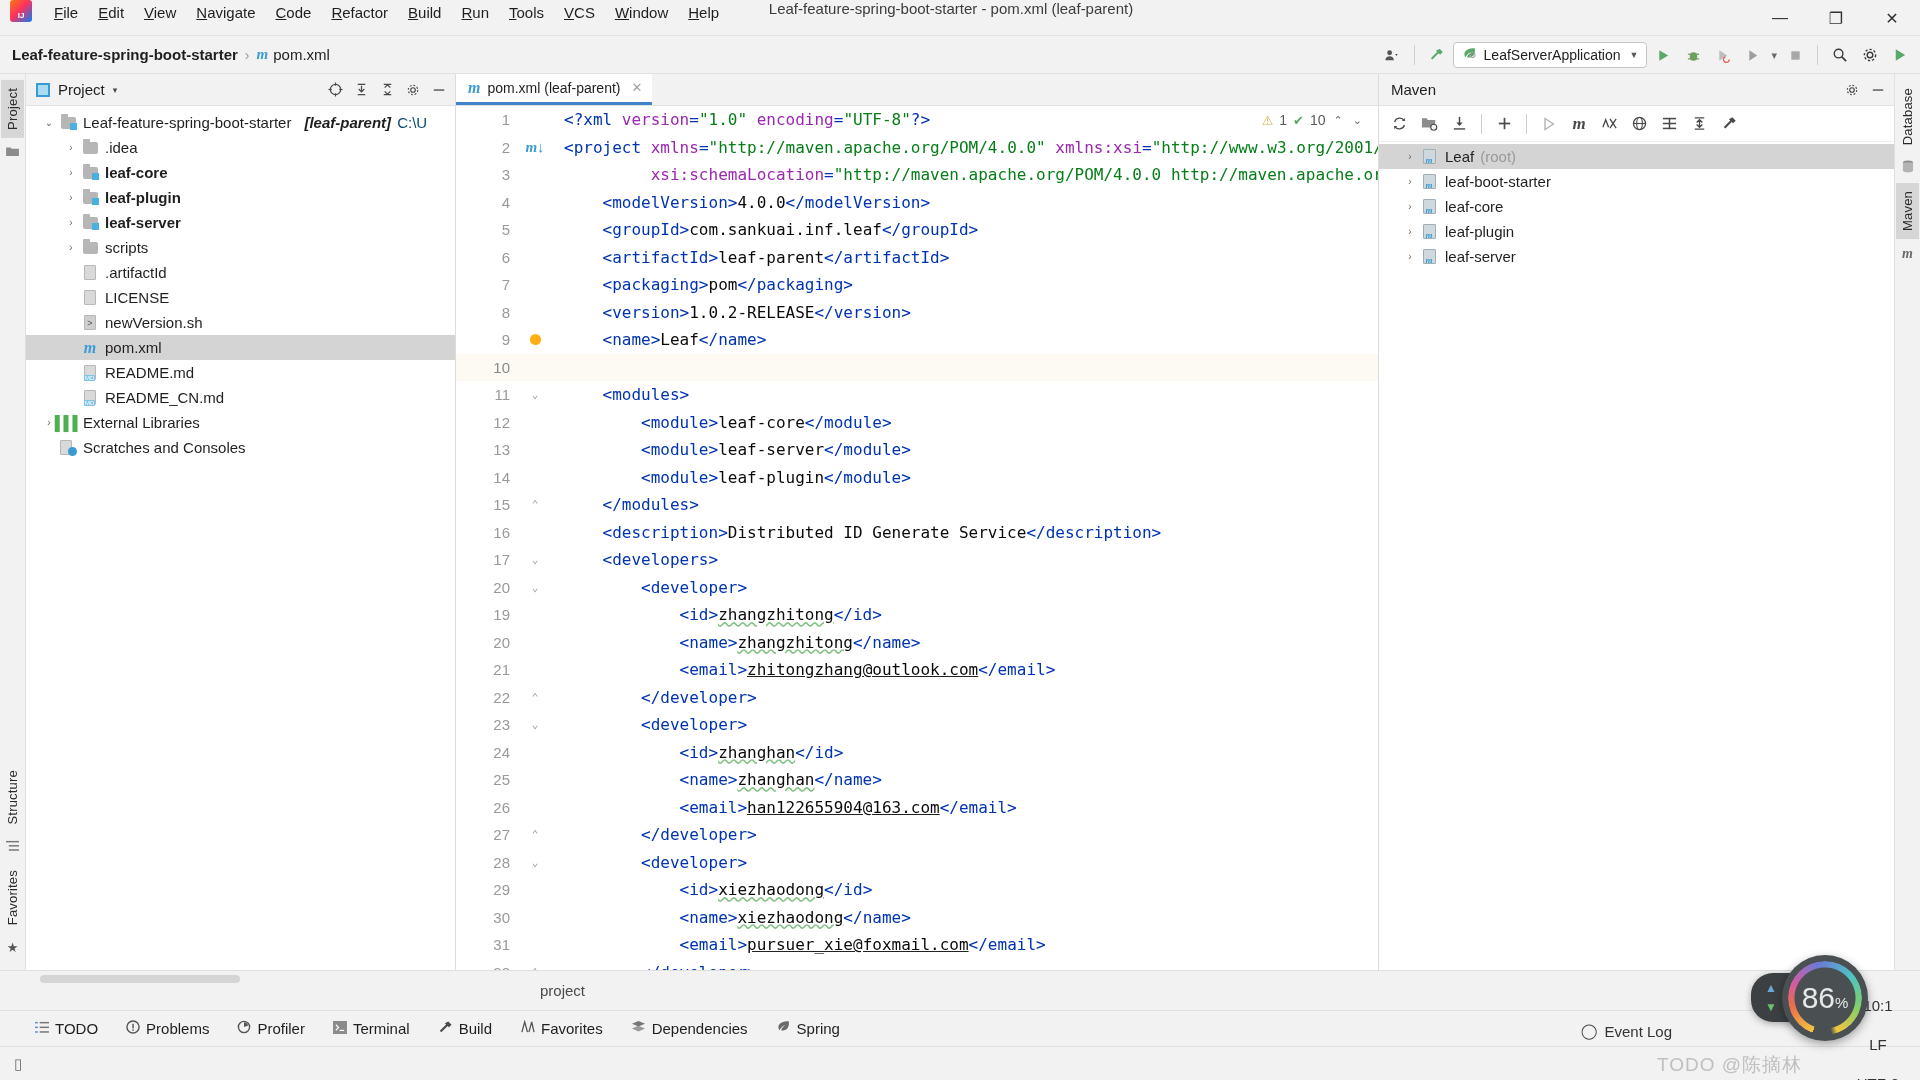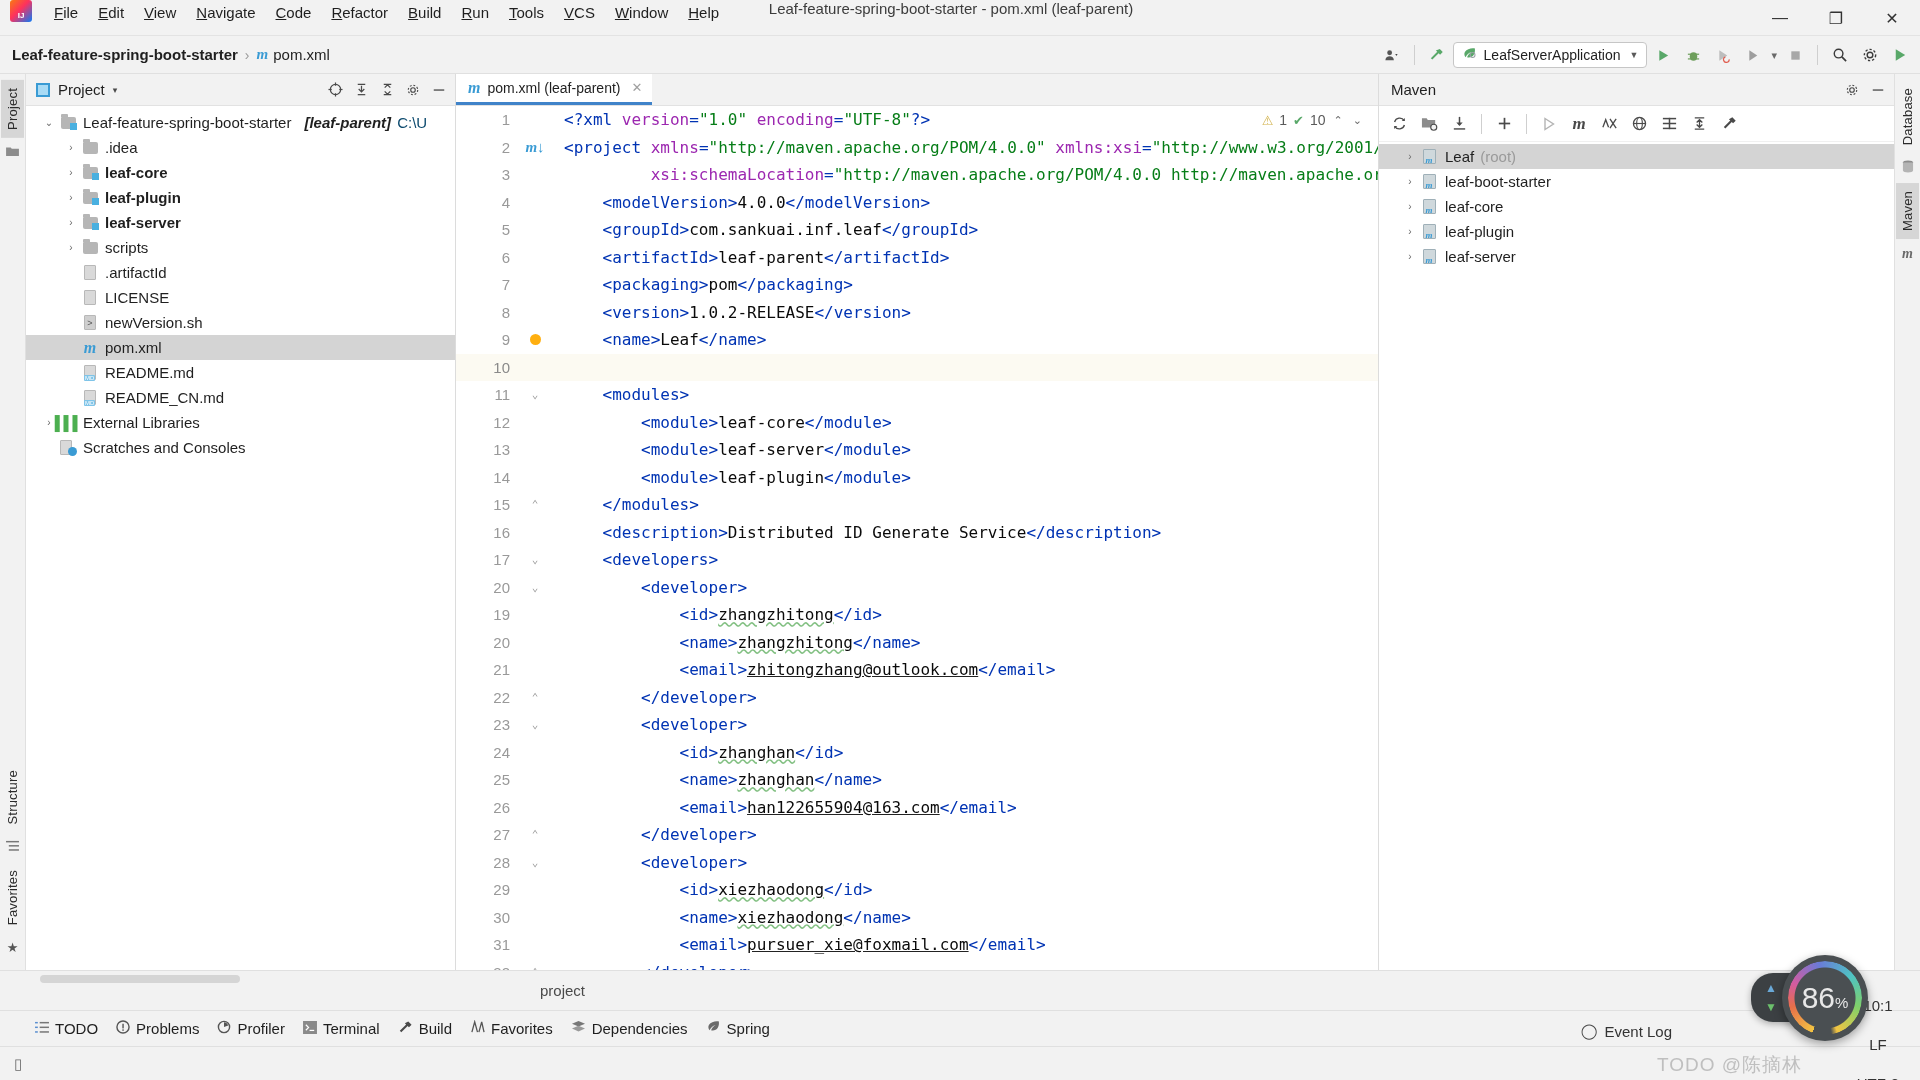--- a/index.html
+++ b/index.html
@@ -166,21 +166,21 @@
 
   
   .rrail { width:26px; min-width:26px; background:#f2f2f2; border-left:1px solid #e0e0e0; display:flex; flex-direction:column; align-items:center; padding-top:6px; }
   .rrail .rail-tab.active { background:#d6d6d6; }
 
   
   .hsplit { height: 40px; min-height:40px; display:flex; align-items:center; background:#f2f2f2; border-top:1px solid #e0e0e0; position:relative; }
   .hscroll { position:absolute; left: 40px; top: 4px; width: 200px; height:8px; background:#d5d5d5; border-radius:4px; }
   .proj-label { position:absolute; left: 540px; font-size:15px; color:#4a4a4a; }
 
-  .toolstrip { height: 36px; min-height:36px; display:flex; align-items:center; background:#f2f2f2; border-top:1px solid #e0e0e0; padding-left: 26px; gap: 0; position:relative; }
+  .toolstrip { height: 36px; min-height:36px; display:flex; align-items:center; background:#f2f2f2; border-top:1px solid #e0e0e0; padding-left: 26px; gap: 10px; position:relative; }
   .tool-btn { display:flex; align-items:center; gap:6px; font-size:15px; color:#1f1f1f; padding: 3px 9px; border-radius:3px; }
   .tool-btn .gi { font-size:13px; color:#4a4a4a; }
 
   .statusbar { height: 34px; min-height:34px; display:flex; align-items:center; background:#f2f2f2; border-top:1px solid #e0e0e0; padding-left: 14px; position:relative; }
   .st-right { position:absolute; right: 12px; display:flex; align-items:center; gap: 22px; font-size:15px; color:#333;flex-direction:column; }
 
   
   .netwidget { position:absolute; right: 56px; bottom: 58px; display:flex; align-items:center; z-index: 30; }
   .netpill {
     background:#3c4043; color:#fff; border-radius:22px; padding: 7px 46px 7px 14px;

